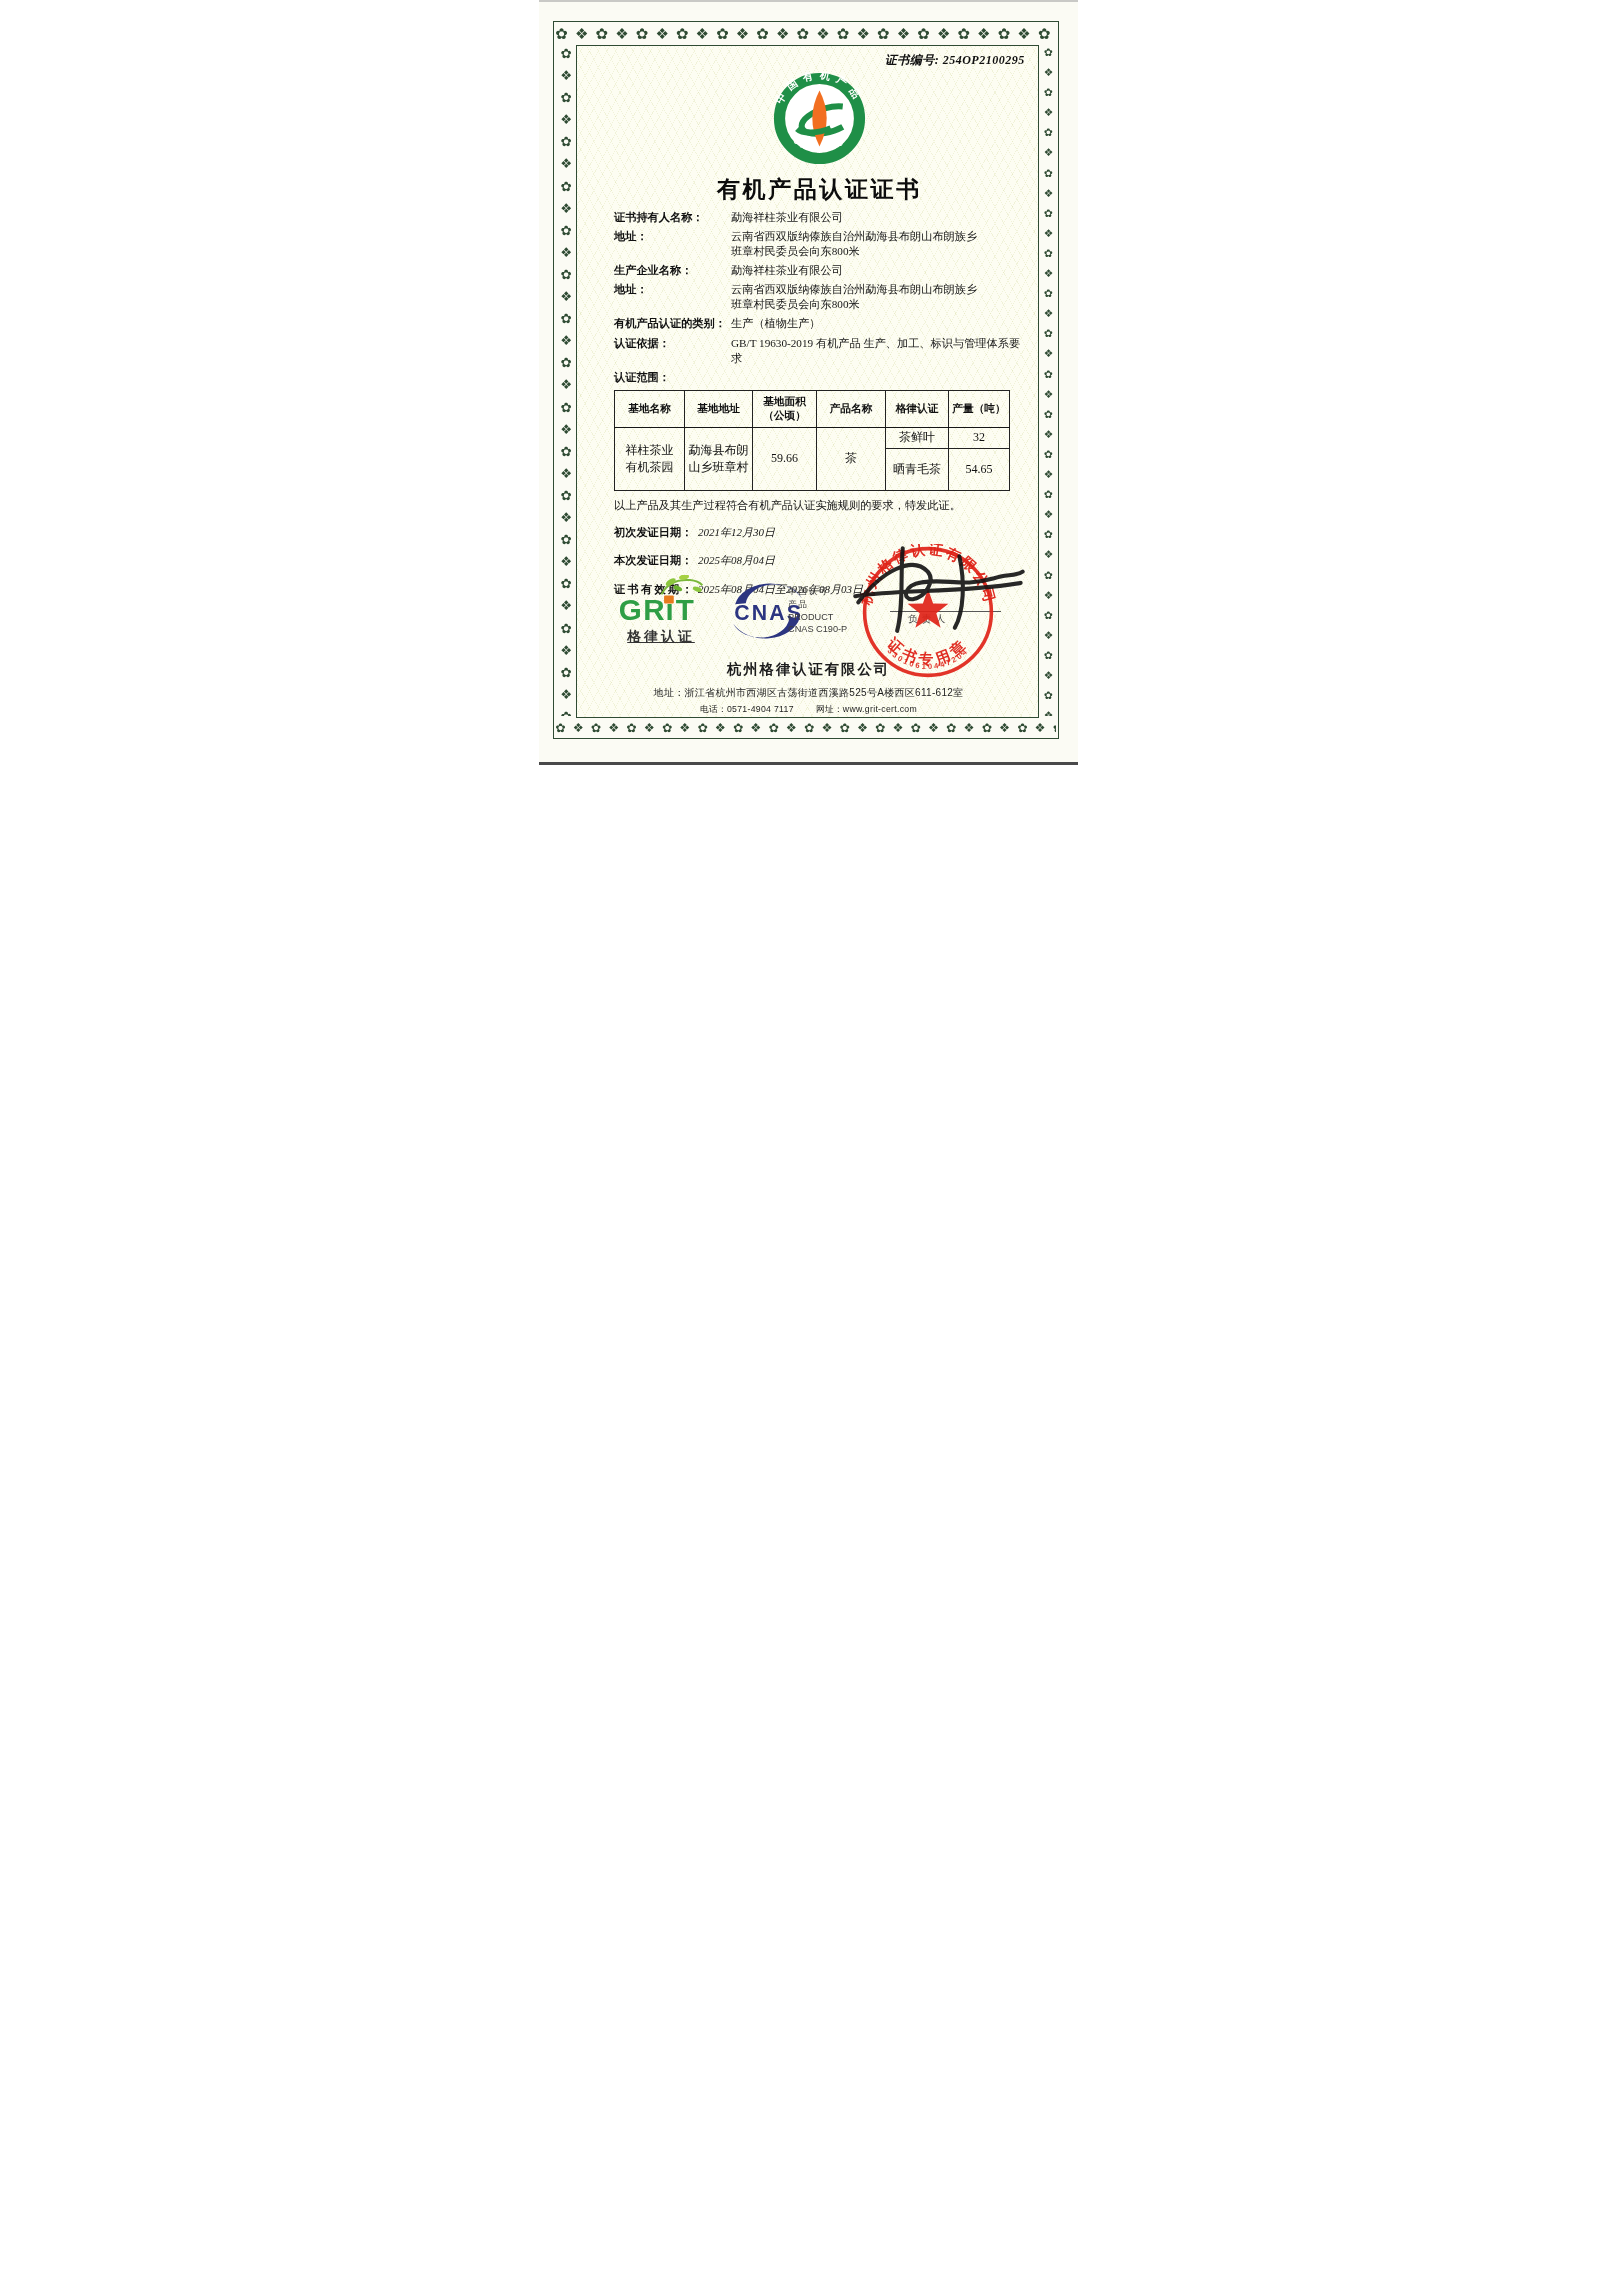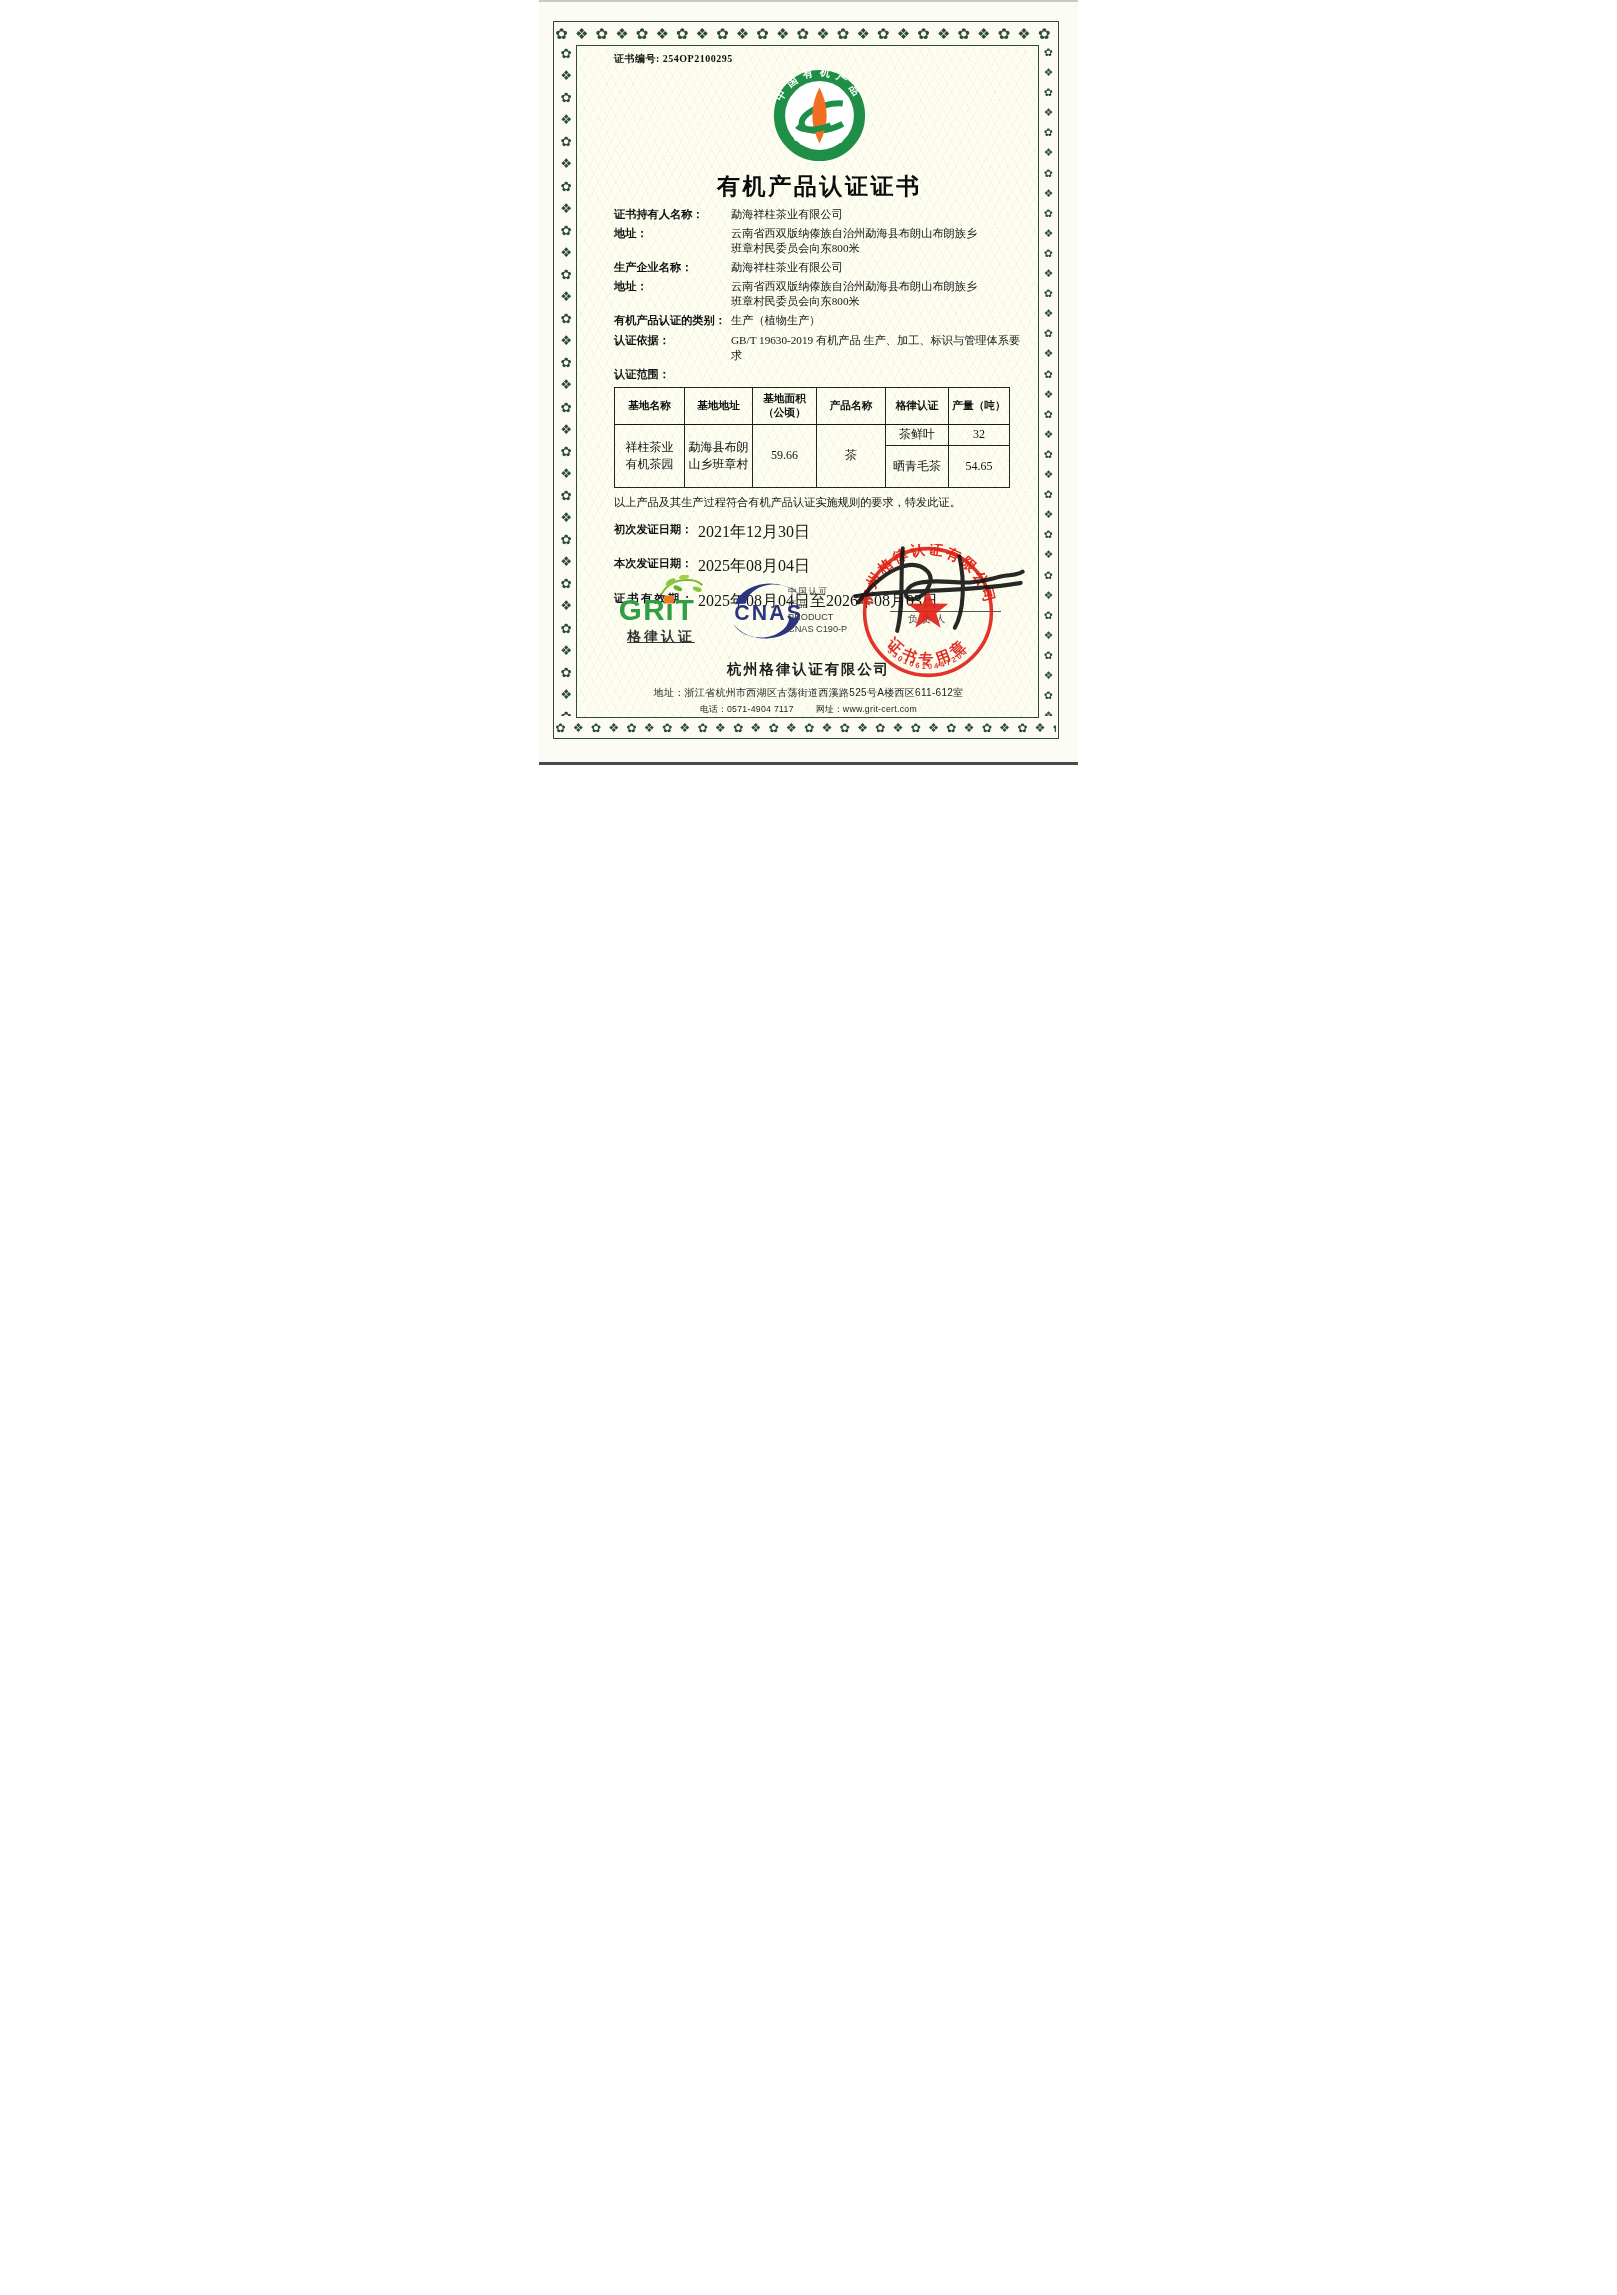--- a/index.html
+++ b/index.html
@@ -26,22 +26,22 @@
   
   .content{
     position:absolute;top:46px;left:38px;right:40px;bottom:48px;box-sizing:border-box;
     padding:0 13.3px 0 37px;
     background-color:#fdfdf2;
     background-image:
       repeating-linear-gradient(62deg, rgba(203,209,140,.25) 0 0.5px, transparent 0.5px 7.7px),
       repeating-linear-gradient(-62deg, rgba(203,209,140,.25) 0 0.5px, transparent 0.5px 7.7px);
   }
 
-  .cert-line{margin-top:6.1px;font-family:"Liberation Serif","DejaVu Serif",serif;
-             font-size:10px;font-weight:600;color:#101010;letter-spacing:0.5px;}
+  .cert-line{margin-top:6.1px;text-align:right;font-family:"Liberation Serif","DejaVu Serif",serif;
+             font-size:12px;font-weight:600;color:#101010;letter-spacing:0.5px;font-style:italic;}
   .logo-row{margin-top:3.1px;text-align:center;}
   .title{margin-top:9.2px;text-align:center;font-family:"Liberation Serif","DejaVu Serif",serif;
          font-weight:bold;font-size:23px;line-height:1.2;letter-spacing:2.6px;color:#0c0c0c;}
 
   .fields{margin-top:6.1px;}
   .field{display:flex;margin-bottom:4.1px;}
   .field .lab{flex:0 0 117px;font-weight:bold;font-size:11.2px;line-height:15px;color:#111;}
   .field .val{font-family:"Liberation Serif","DejaVu Serif",serif;font-size:11.2px;line-height:15px;
               white-space:pre-line;color:#161616;}
   .scope{font-weight:bold;font-size:11.2px;line-height:15px;margin:4.1px 0 5.1px;}
@@ -55,21 +55,21 @@
   table.cert thead th{font-size:10.7px;font-weight:bold;border-bottom:1.5px solid #161616;}
   table.cert td{font-size:12px;}
   tr.prod-row1{height:21.4px;}
   tr.prod-row2{height:42px;}
 
   .statement{margin-top:6.6px;font-family:"Liberation Serif","DejaVu Serif",serif;font-size:11.2px;color:#141414;}
   .dates{margin-top:12.3px;}
   .drow{display:flex;margin-bottom:13.3px;}
   .drow .lab{flex:0 0 84px;font-weight:bold;font-size:11.2px;color:#111;}
   .drow.spread .lab{letter-spacing:2.3px;}
-  .drow .val{font-family:"Liberation Serif","DejaVu Serif",serif;font-size:16px;color:#161616;}
+  .drow .val{font-family:"Liberation Serif","DejaVu Serif",serif;font-size:11px;color:#161616;font-style:italic;}
 
   
   .grit{position:absolute;left:76px;top:575px;width:92px;text-align:center;}
   .grit-caption{margin-top:2px;font-weight:bold;font-size:13.8px;letter-spacing:3.1px;color:#343434;text-decoration:underline;}
   .cnas{position:absolute;left:192px;top:582px;}
   .accred{position:absolute;left:249px;top:585px;text-align:left;color:#3a3a3a;}
   .accred .zh{font-size:8.7px;line-height:12.8px;letter-spacing:1.5px;}
   .accred .en{font-size:9.2px;line-height:12.8px;}
 
   .stamp{position:absolute;left:321px;top:544px;width:136px;height:136px;}

